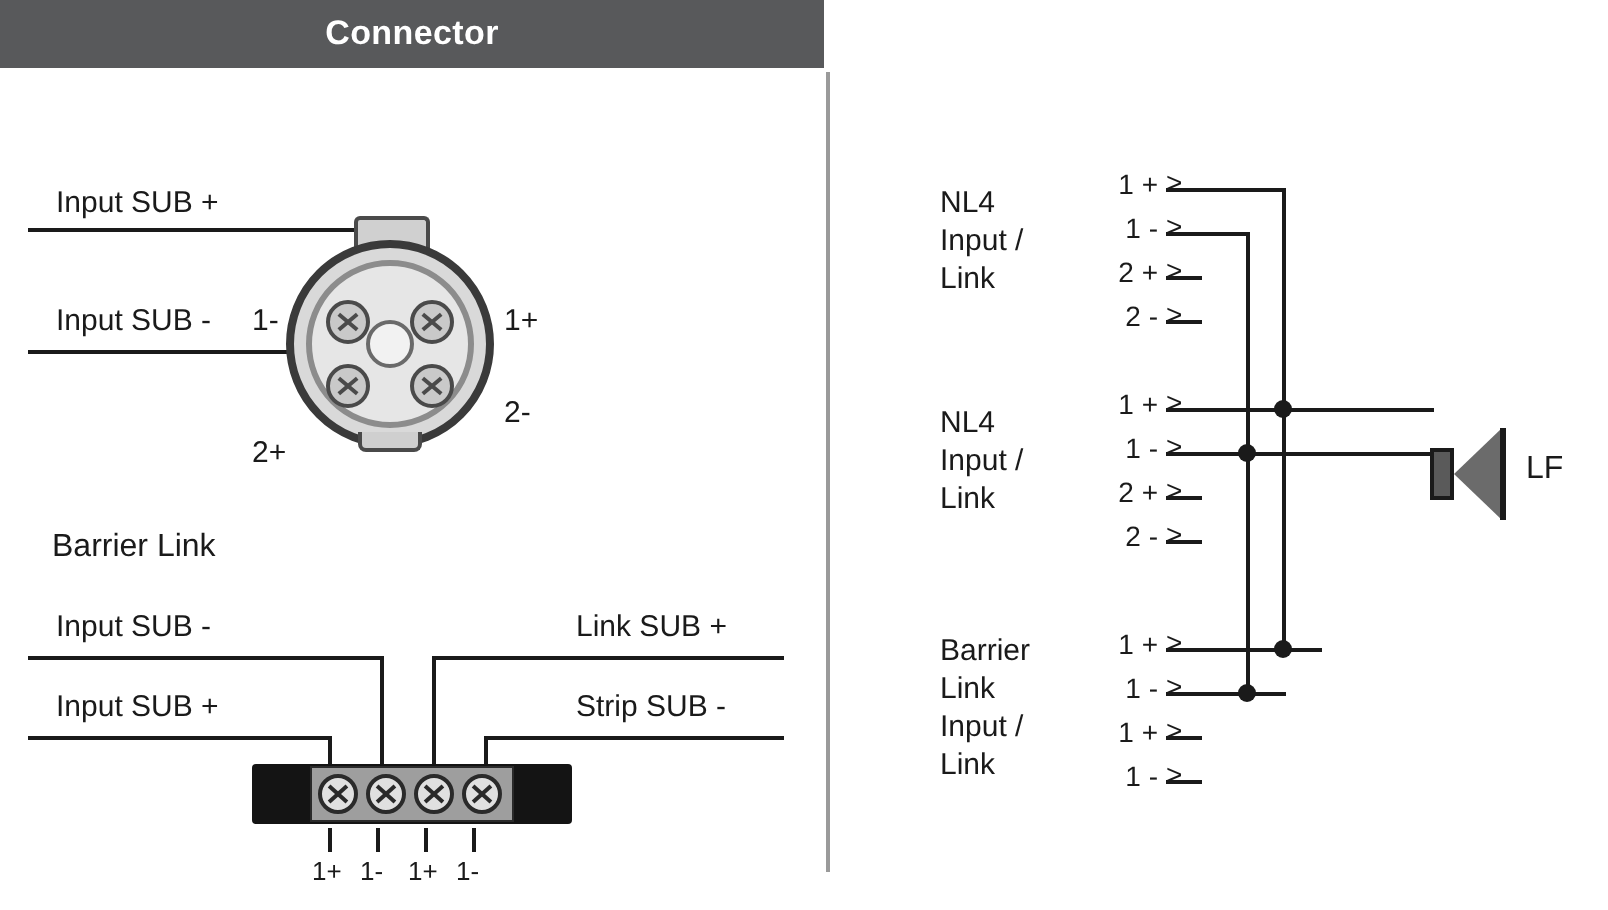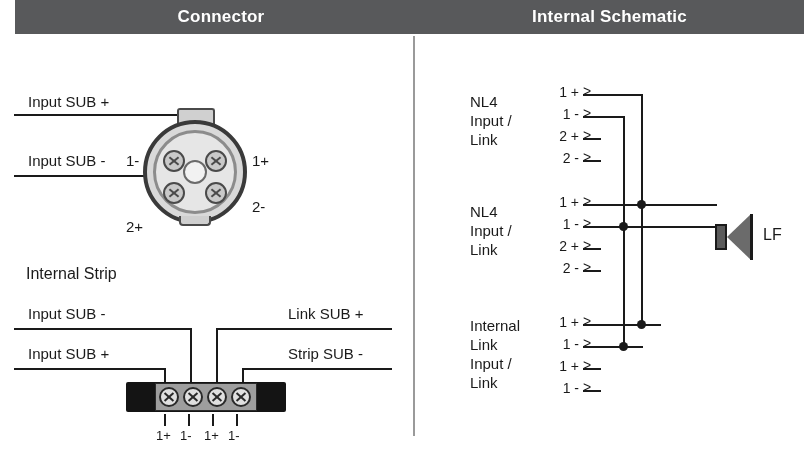--- a/index.html
+++ b/index.html
@@ -28,21 +28,21 @@
     height: 34px;
     background: #58595b;
     color: #ffffff;
     font-size: 17px;
     font-weight: bold;
     display: flex;
     align-items: center;
     justify-content: center;
     letter-spacing: 0.2px;
   }
-  .hdr-left  { left: 0;   width: 412px; margin-left: 15px; }
+  .hdr-left  { left: 0;   width: 412px; }
   .hdr-right { left: 415px; width: 389px; }
 
   
   .divider {
     position: absolute;
     left: 413px;
     top: 36px;
     width: 2px;
     height: 400px;
     background: #9a9a9a;
@@ -259,21 +259,20 @@
     width: 3px; height: 46px;
     background: #1a1a1a;
   }
 </style>
 </head>
 <body>
 
 <div class="page">
 
   <div class="hdr hdr-left">Connector</div>
-  <div class="hdr hdr-right">Internal Schematic</div>
   <div class="divider"></div>
 
 
   <div class="lbl" style="left:28px; top:93px;">Input SUB +</div>
   <div class="wire-h" style="left:14px; top:114px; width:178px;"></div>
   <div class="wire-v" style="left:190px; top:114px; height:18px;"></div>
 
   <div class="lbl" style="left:28px; top:152px;">Input SUB -</div>
   <div class="wire-h" style="left:14px; top:175px; width:132px;"></div>
 
@@ -287,21 +286,21 @@
     <div class="pin" style="left:62px; top:62px;"></div>
     <div class="pin-center"></div>
     <div class="spk-nub"></div>
   </div>
 
   <div class="lbl" style="left:126px; top:152px;">1-</div>
   <div class="lbl" style="left:252px; top:152px;">1+</div>
   <div class="lbl" style="left:252px; top:198px;">2-</div>
   <div class="lbl" style="left:126px; top:218px;">2+</div>
 
-  <div class="lbl" style="left:26px; top:265px; font-size:16px;">Internal Strip</div>
+  <div class="lbl" style="left:26px; top:265px; font-size:16px;">Barrier Link</div>
 
   <div class="lbl" style="left:28px; top:305px;">Input SUB -</div>
   <div class="wire-h" style="left:14px; top:328px; width:178px;"></div>
   <div class="wire-v" style="left:190px; top:328px; height:60px;"></div>
 
   <div class="lbl" style="left:28px; top:345px;">Input SUB +</div>
   <div class="wire-h" style="left:14px; top:368px; width:152px;"></div>
   <div class="wire-v" style="left:164px; top:368px; height:20px;"></div>
 
   <div class="lbl" style="left:288px; top:305px;">Link SUB +</div>
@@ -371,21 +370,21 @@
 
     <div class="pin-label" style="left:130px; top:202px;">2 +</div>
     <div class="arrow" style="left:168px; top:202px;">&gt;</div>
     <div class="wire-h" style="left:168px; top:212px; width:18px;"></div>
 
     <div class="pin-label" style="left:130px; top:224px;">2 -</div>
     <div class="arrow" style="left:168px; top:224px;">&gt;</div>
     <div class="wire-h" style="left:168px; top:234px; width:18px;"></div>
 
     <div class="grp-label" style="left:55px; top:280px;">
-      <div>Internal</div>
+      <div>Barrier</div>
       <div>Link</div>
       <div>Input /</div>
       <div>Link</div>
     </div>
 
     <div class="pin-label" style="left:130px; top:278px;">1 +</div>
     <div class="arrow" style="left:168px; top:278px;">&gt;</div>
     <div class="wire-h" style="left:168px; top:288px; width:78px;"></div>
 
     <div class="pin-label" style="left:130px; top:300px;">1 -</div>

